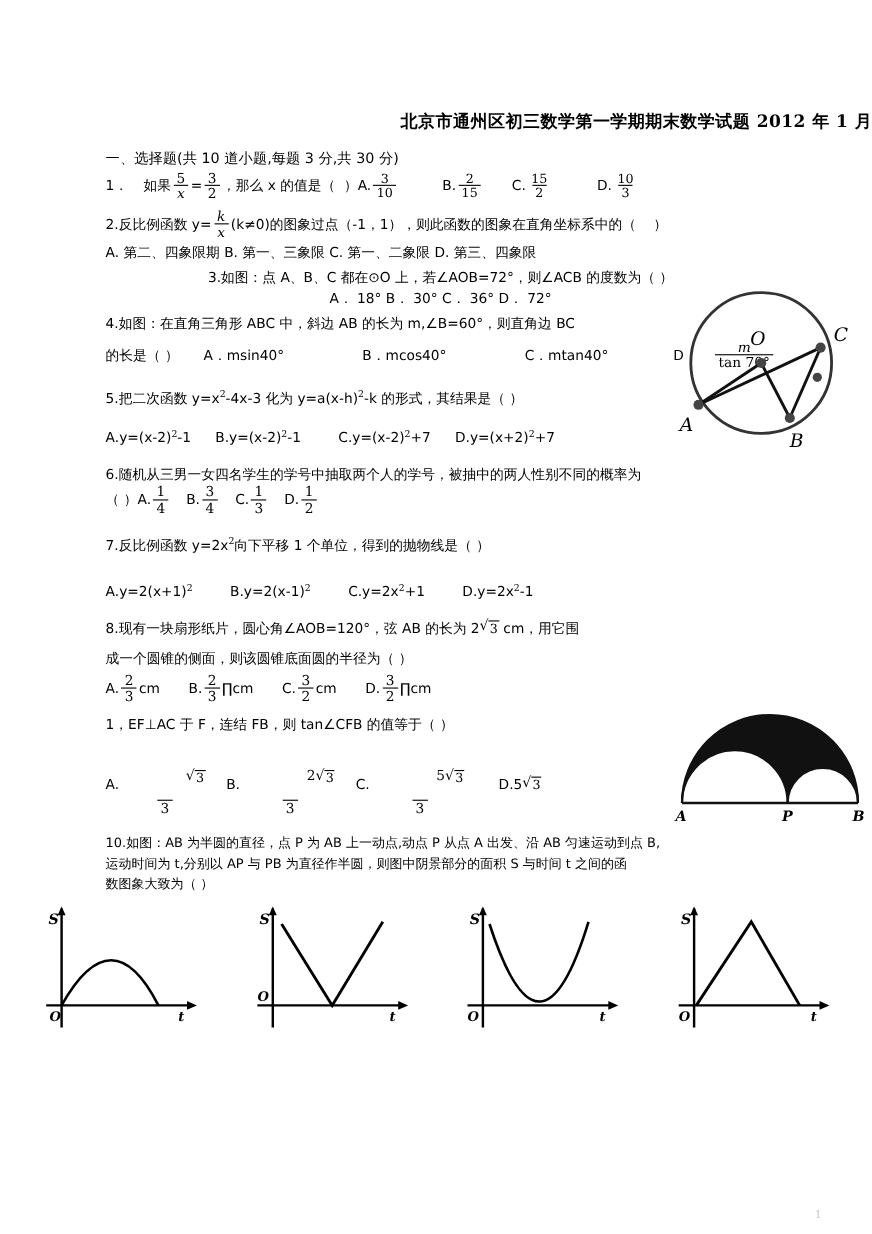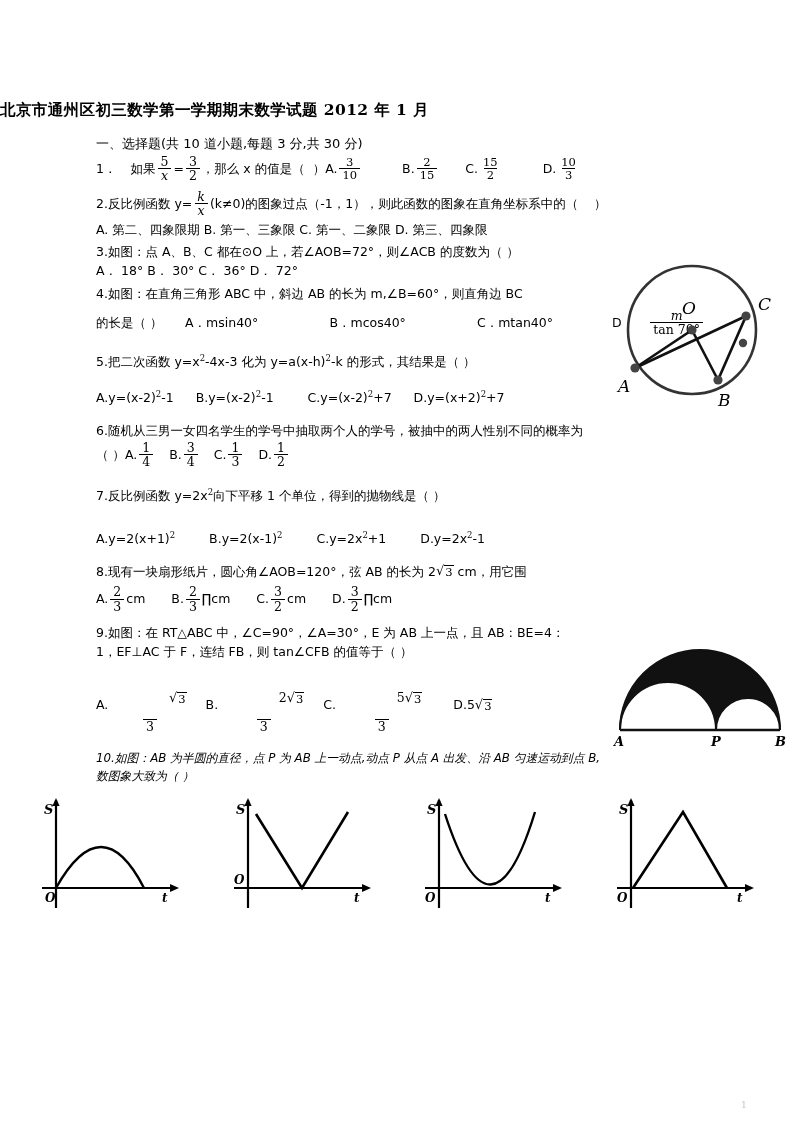--- a/index.html
+++ b/index.html
@@ -7,21 +7,21 @@
     width:793px; height:1122px;
     background:#ffffff;
     font-family:"DejaVu Sans","Liberation Sans",sans-serif;
     color:#000;
     position:relative;
     overflow:hidden;
   }
   .page { position:relative; width:793px; height:1122px; padding:0; box-sizing:border-box; }
 
   .doc-title {
-    text-align:left;
+    text-align:right;
     font-family:"DejaVu Serif","Liberation Serif",serif;
     font-weight:bold;
     font-size:15.5px;
     letter-spacing:0.4px;
     margin:0;
     padding:100px 0 0 0;
   }
 
   .content { padding:0 88px 0 96px; }
 
@@ -139,21 +139,21 @@
         <span class="q-text">反比例函数 y=</span>
         <span class="frac big">
           <span class="num ital">k</span>
           <span class="den ital">x</span>
         </span>
         <span class="q-text">(k≠0)的图象过点（-1，1），则此函数的图象在直角坐标系中的（    ）</span>
       </div>
       <div style="margin-top:2px;">A. 第二、四象限期  B. 第一、三象限 C. 第一、二象限  D. 第三、四象限</div>
     </div>
 
-    <div class="q" style="margin-top:3px;">
+    <div class="q" style="margin-top:3px;text-align:center;">
       <div>
         <span>3.</span><span>如图：点 A、B、C 都在⊙O 上，若∠AOB=72°，则∠ACB 的度数为（ ）</span>
       </div>
       <div>A． 18°   B． 30°    C． 36°   D． 72°</div>
     </div>
 
     <div class="q" style="margin-top:3px;">
       <div>
         <span>4.</span><span>如图：在直角三角形 ABC 中，斜边 AB 的长为 m,∠B=60°，则直角边 BC</span>
       </div>
@@ -249,20 +249,21 @@
     <div class="q" style="margin-top:14px;">
       <div class="q-line">
         <span class="q-text">8.</span>
         <span class="q-text">现有一块扇形纸片，圆心角∠AOB=120°，弦 AB 的长为 2</span>
         <span class="sqrt">
           <span class="rad">√</span>
           <span class="rcontent">3</span>
         </span>
         <span class="q-text"> cm，用它围</span>
       </div>
+      <div style="margin-top:8px;">成一个圆锥的侧面，则该圆锥底面圆的半径为（ ）</div>
       <div class="q-line" style="margin-top:4px;">
         <span class="opt">
           <span>A.</span>
           <span class="frac big">
             <span class="num">2</span>
             <span class="den">3</span>
           </span>
           <span>cm</span>
         </span>
         <span class="spacer-m"></span>
@@ -289,23 +290,20 @@
           <span class="frac big">
             <span class="num">3</span>
             <span class="den">2</span>
           </span>
           <span>∏cm</span>
         </span>
       </div>
     </div>
 
     <div class="q" style="margin-top:10px;">
-      <div>
-        <span>9.</span><span>如图：在 RT△ABC 中，∠C=90°，∠A=30°，E 为 AB 上一点，且 AB：BE=4：</span>
-      </div>
       <div>1，EF⊥AC 于 F，连结 FB，则 tan∠CFB 的值等于（ ）</div>
       <div class="q-line" style="margin-top:16px;">
         <span class="opt">
           <span>A.</span>
           <span class="frac big">
             <span class="num">
               <span class="sqrt"><span class="rad">√</span><span class="rcontent">3</span></span>
             </span>
             <span class="den">3</span>
           </span>
@@ -331,24 +329,25 @@
           </span>
         </span>
         <span class="spacer-m"></span>
         <span class="opt">
           <span>D.5</span>
           <span class="sqrt"><span class="rad">√</span><span class="rcontent">3</span></span>
         </span>
       </div>
     </div>
 
-    <div class="q" style="margin-top:16px;font-style:italic;">
+    <div class="q" style="margin-top:16px;">
       <div style="font-size:11.8px;">
         <span>10.</span><span>如图：AB 为半圆的直径，点 P 为 AB 上一动点,动点 P 从点 A 出发、沿 AB 匀速运动到点 B,</span>
       </div>
+      <div style="font-size:11.8px;">运动时间为 t,分别以 AP 与 PB 为直径作半圆，则图中阴景部分的面积 S 与时间 t 之间的函</div>
       <div style="font-size:11.8px;">数图象大致为（ ）</div>
     </div>
 
   </div>
 
   <div class="graph-row">
 
     <div class="graph-cell">
       <svg viewBox="0 0 150 120" width="150" height="120">
         <line x1="22" y1="4" x2="22" y2="112" stroke="#000" stroke-width="2.2"></line>

